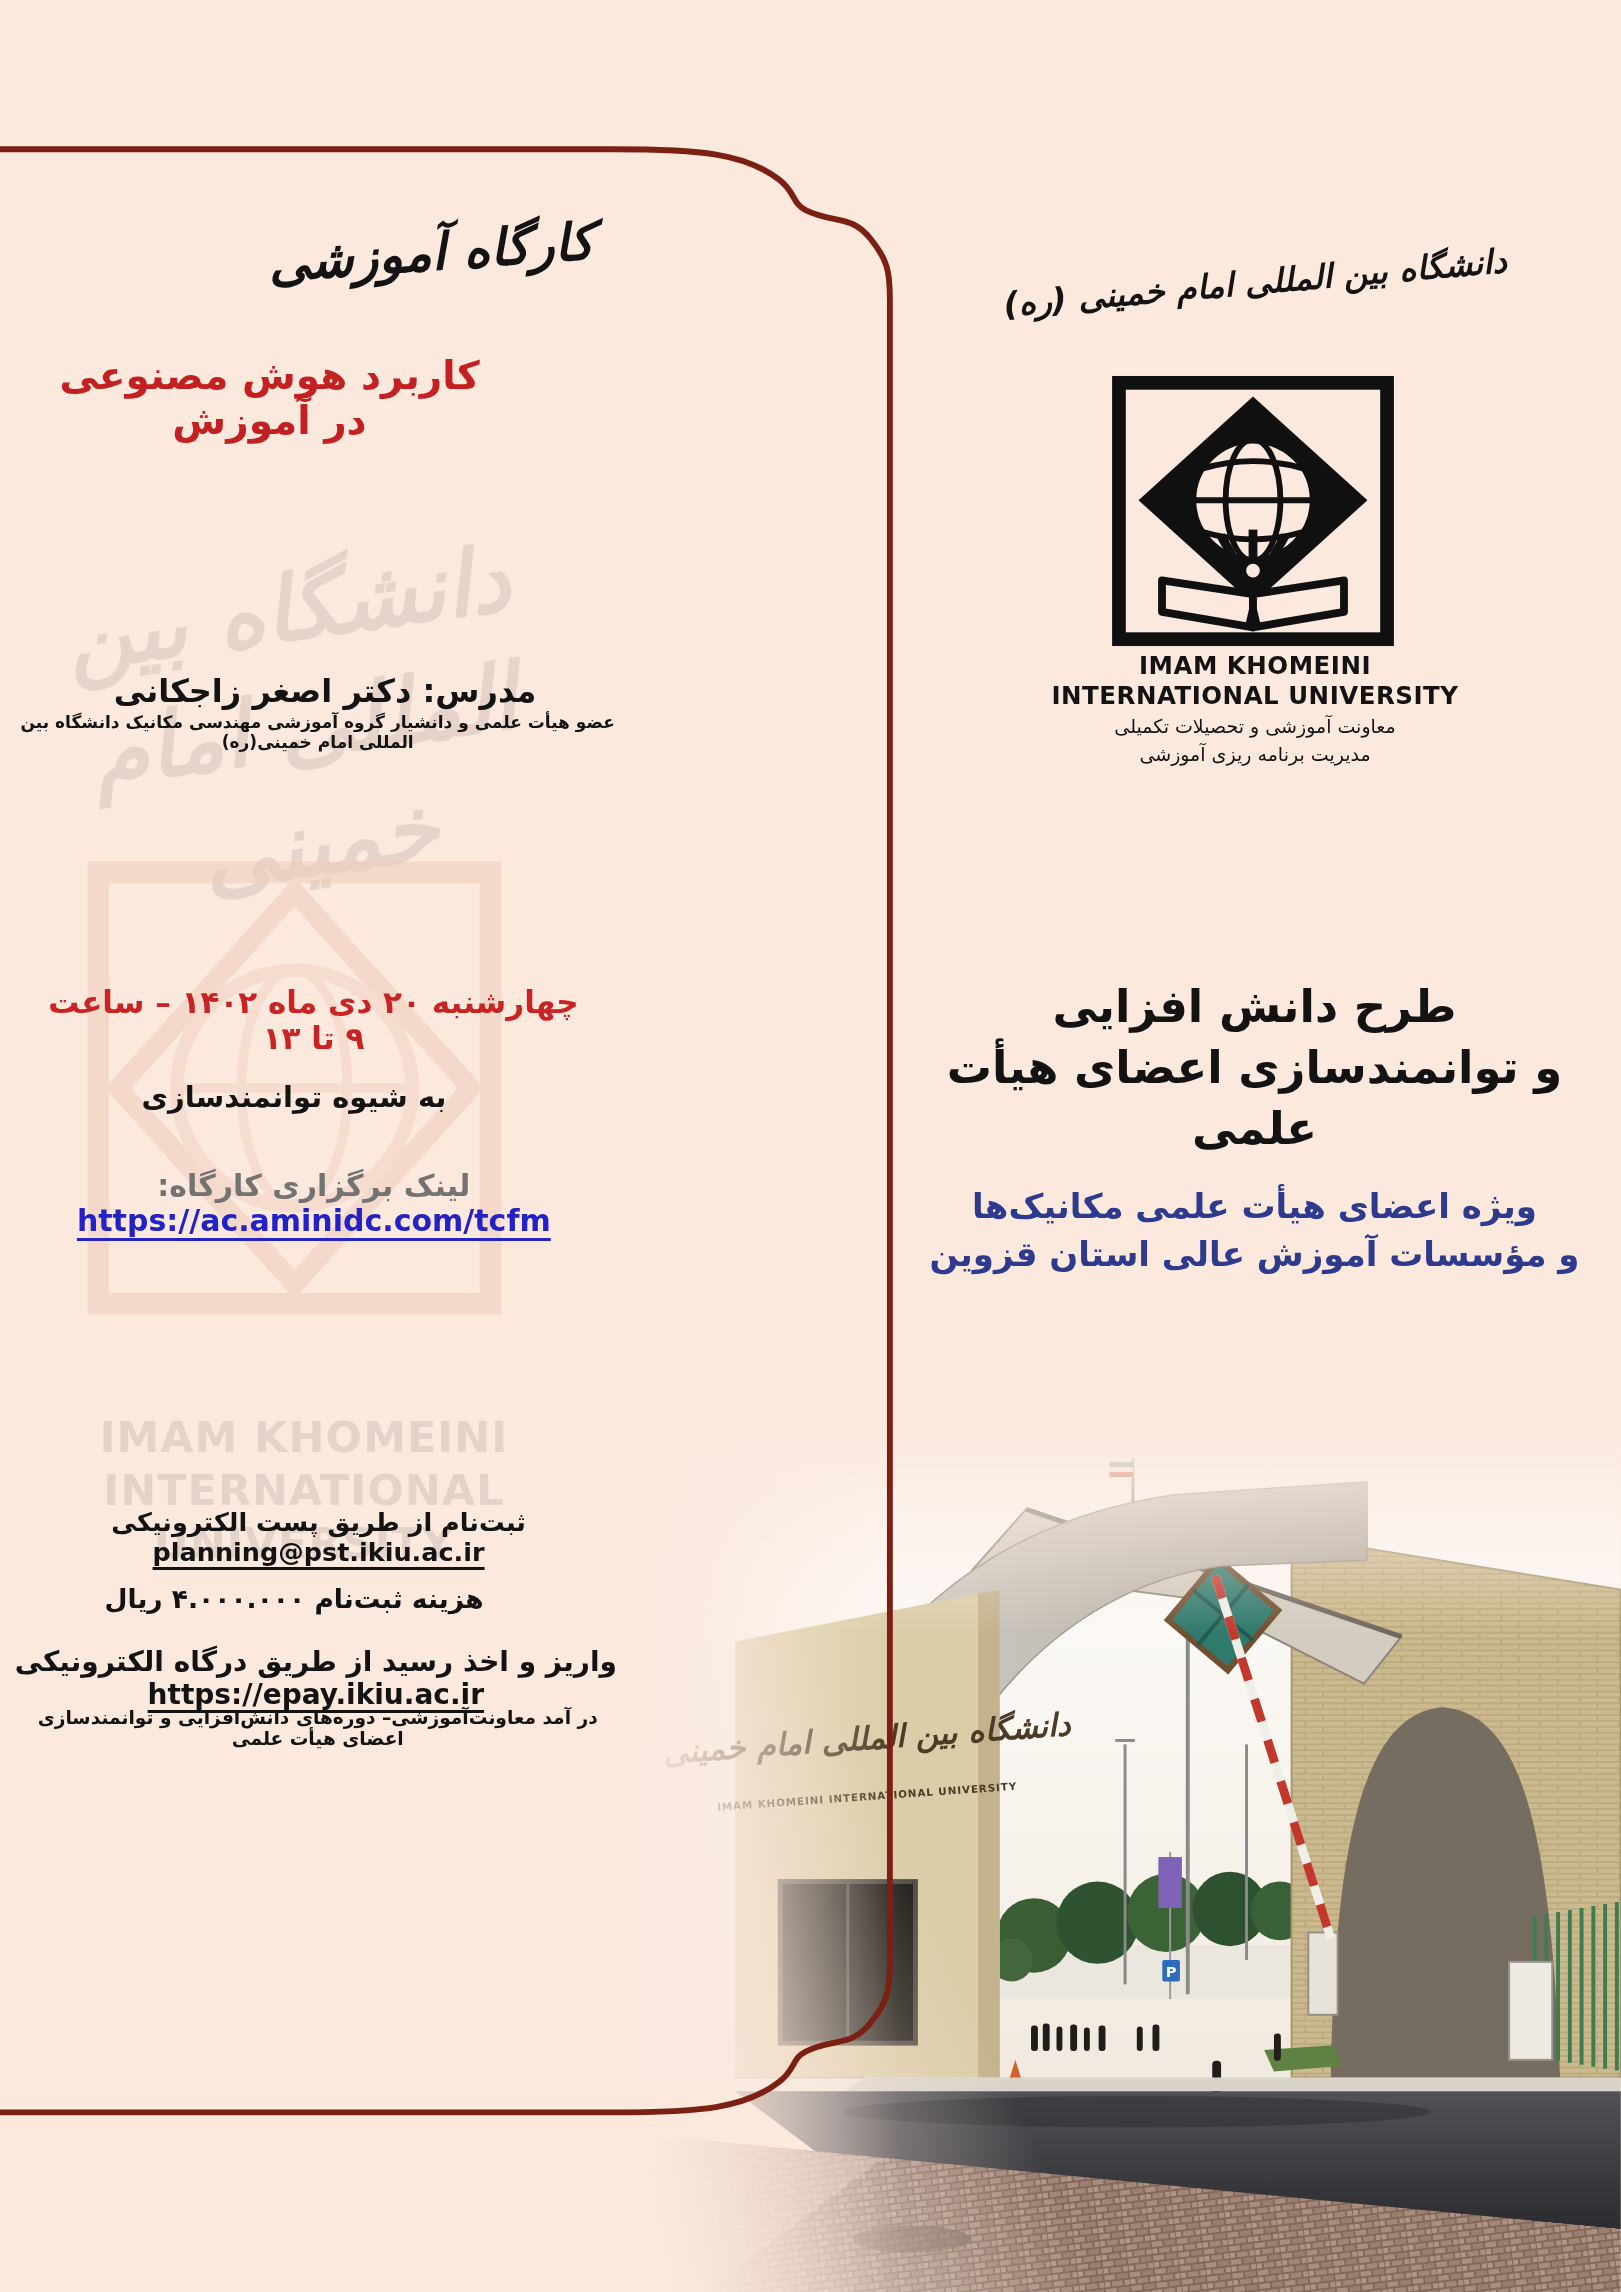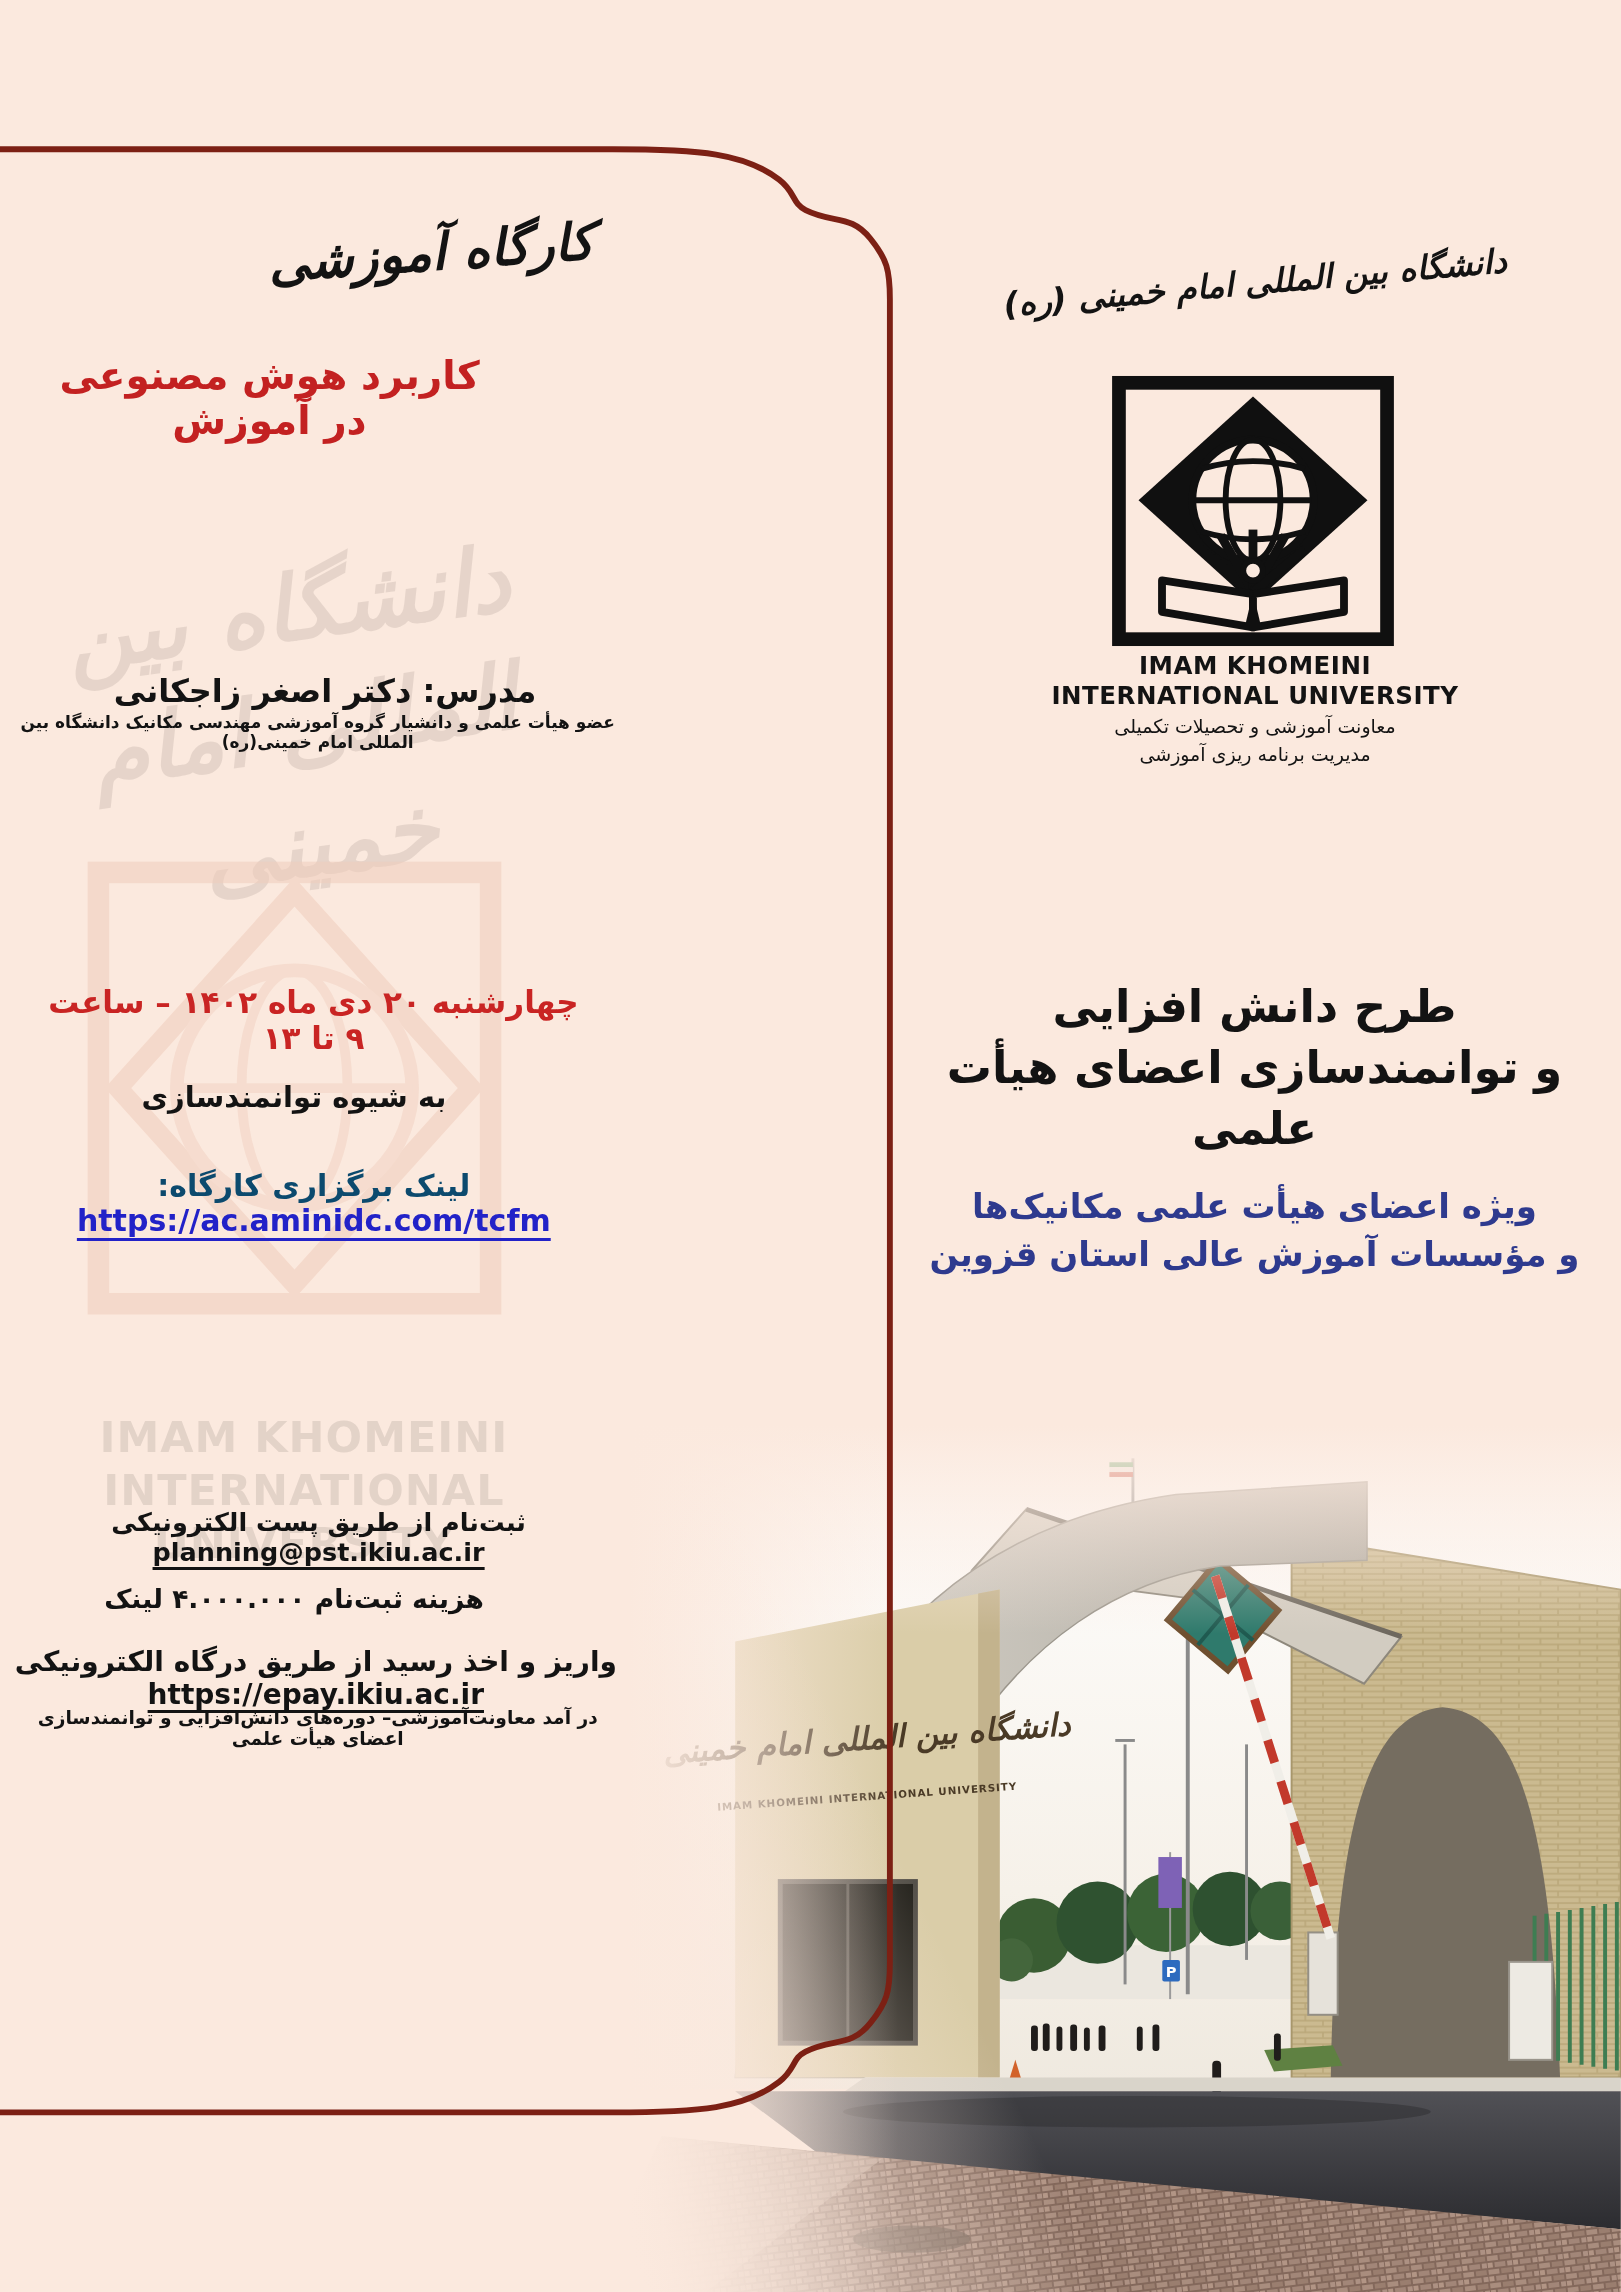--- a/index.html
+++ b/index.html
@@ -15,21 +15,21 @@
   
   .lefttxt{z-index:5;}
   .script-title{left:245px; top:223px; width:372px; font-size:51px; font-weight:bold;
     font-style:italic; transform:rotate(-4deg); letter-spacing:1px;}
   .main-title{left:49px; top:353px; width:441px; font-size:39px; font-weight:bold; color:#C32121;}
   .instructor{left:41px; top:672px; width:568px; font-size:32px; font-weight:bold;}
   .instr-desc{left:13.7px; top:712px; width:608px; font-size:17px; font-weight:bold;}
   .date-line{left:39px; top:984px; width:549px; font-size:31px; font-weight:bold; color:#C92423;}
   .mode-line{left:59px; top:1080px; width:470px; font-size:29px; font-weight:bold;}
   .link-line{left:9.8px; top:1168px; width:608px; font-size:30px; font-weight:bold;}
-  .link-label{color:#0c4a6e;}
+  .link-label{color:#737373;}
   .link-url{color:#2222C8; text-decoration:underline; text-decoration-thickness:2.9px; text-underline-offset:6.9px;}
   .register-line{left:17.6px; top:1507px; width:602px; font-size:25.5px; font-weight:bold;}
   .fee-line{left:59px; top:1583px; width:470px; font-size:26.5px; font-weight:bold;}
   .payment-line{left:9.8px; top:1645px; width:612px; font-size:28px; font-weight:bold;}
   .blk-link{color:#131313; text-decoration:underline; text-decoration-thickness:2.9px; text-underline-offset:5.9px;}
   .income-note{left:13.7px; top:1707px; width:608px; font-size:18.6px; font-weight:bold;}
   .deadline{left:59px; top:1874px; width:490px; font-size:29px; font-weight:bold; color:#B7201B;}
 
   
   .righttxt{z-index:3;}
@@ -213,21 +213,21 @@
   <div class="abs lefttxt instructor rtl ctr" lang="fa">مدرس: دکتر اصغر زاجکانی</div>
   <div class="abs lefttxt instr-desc rtl ctr" lang="fa">عضو هیأت علمی و دانشیار گروه آموزشی مهندسی مکانیک دانشگاه بین المللی امام خمینی(ره)</div>
   <div class="abs lefttxt date-line rtl ctr" lang="fa">چهارشنبه ۲۰ دی ماه ۱۴۰۲ – ساعت ۹ تا ۱۳</div>
   <div class="abs lefttxt mode-line rtl ctr" lang="fa">به شیوه توانمندسازی</div>
   <div class="abs lefttxt link-line rtl ctr" lang="fa">
     <span class="link-label">لینک برگزاری کارگاه: </span><a class="link-url">https://ac.aminidc.com/tcfm</a>
   </div>
   <div class="abs lefttxt register-line rtl ctr" lang="fa">
     <span>ثبت‌نام از طریق پست الکترونیکی </span><a class="blk-link">planning@pst.ikiu.ac.ir</a>
   </div>
-  <div class="abs lefttxt fee-line rtl ctr" lang="fa">هزینه ثبت‌نام ۴.۰۰۰.۰۰۰ لینک</div>
+  <div class="abs lefttxt fee-line rtl ctr" lang="fa">هزینه ثبت‌نام ۴.۰۰۰.۰۰۰ ریال</div>
   <div class="abs lefttxt payment-line rtl ctr" lang="fa">
     <span>واریز و اخذ رسید از طریق درگاه الکترونیکی </span><a class="blk-link">https://epay.ikiu.ac.ir</a>
   </div>
   <div class="abs lefttxt income-note rtl ctr" lang="fa">در آمد معاونت‌آموزشی– دوره‌های دانش‌افزایی و توانمندسازی اعضای هیأت علمی</div>
 
   <div class="abs righttxt calligraphy rtl ctr" lang="fa">دانشگاه بین المللی امام خمینی (ره)</div>
 
   <svg class="abs righttxt logo-box" width="284" height="272" viewBox="0 0 290 278">
     <rect x="8" y="8" width="274" height="262" fill="none" stroke="#101010" stroke-width="14"></rect>
     <polygon points="145,22 262,128 145,234 28,128" fill="#101010"></polygon>

